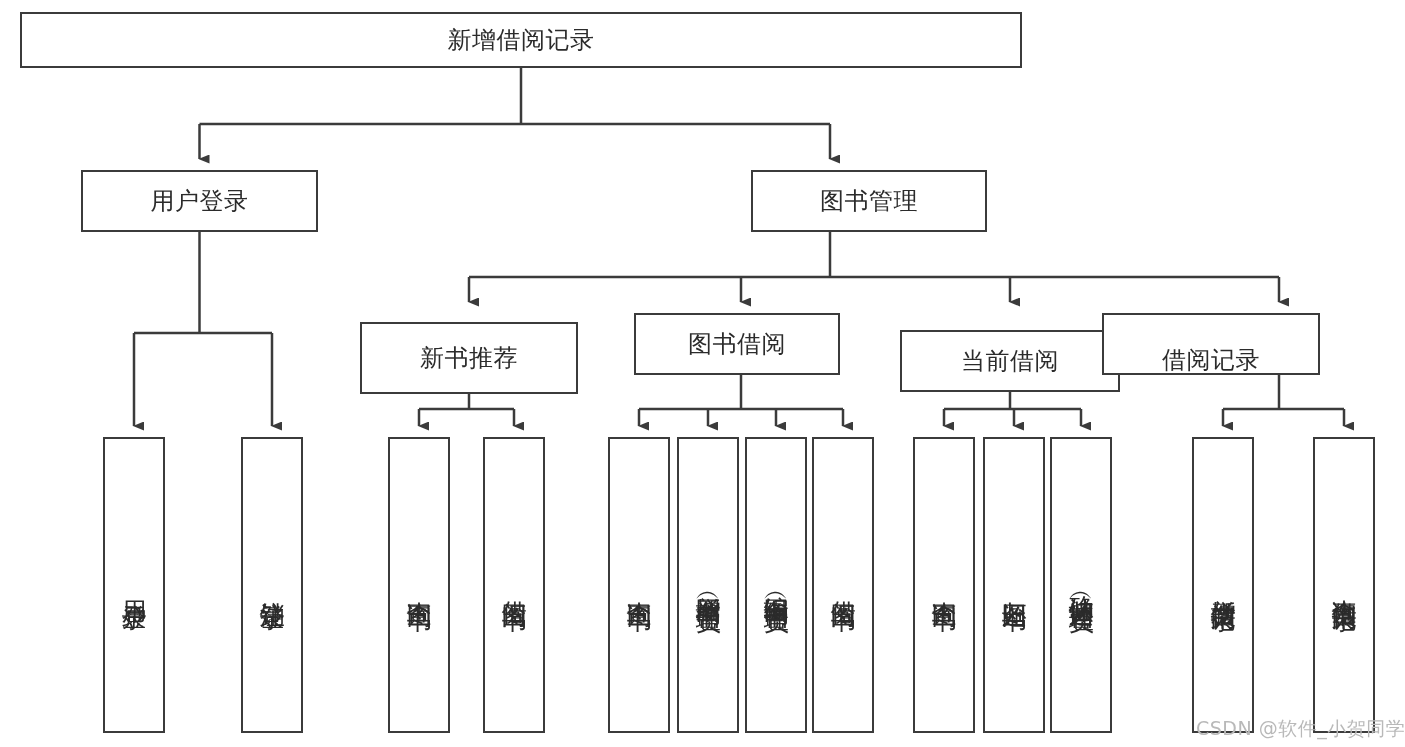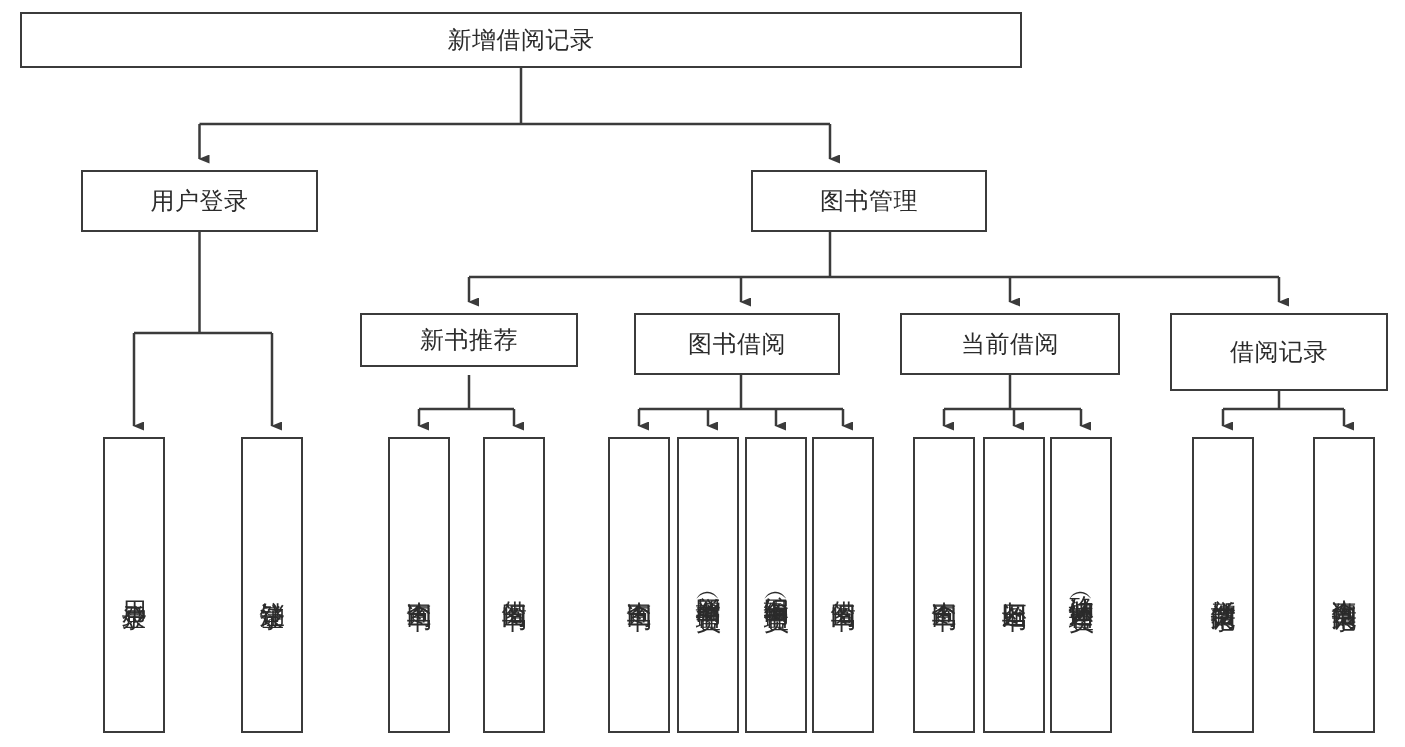--- a/index.html
+++ b/index.html
@@ -112,30 +112,30 @@
   <div id="node-layer">
       <div class="node-box horizontal" style="left: 20px; top: 12px; width: 1002px; height: 56px;">
         <span class="node-label">新增借阅记录</span>
       </div>
       <div class="node-box horizontal" style="left: 81px; top: 170px; width: 237px; height: 62px;">
         <span class="node-label">用户登录</span>
       </div>
       <div class="node-box horizontal" style="left: 712px; top: 170px; width: 236px; height: 62px; margin-left: 39px;">
         <span class="node-label">图书管理</span>
       </div>
-      <div class="node-box horizontal" style="left: 360px; top: 313px; width: 218px; height: 54px;">
+      <div class="node-box horizontal" style="left: 360px; top: 322px; width: 218px; height: 72px;">
         <span class="node-label">新书推荐</span>
       </div>
       <div class="node-box horizontal" style="left: 634px; top: 313px; width: 206px; height: 62px;">
         <span class="node-label">图书借阅</span>
       </div>
-      <div class="node-box horizontal" style="left: 900px; top: 313px; width: 220px; height: 62px;">
+      <div class="node-box horizontal" style="left: 900px; top: 330px; width: 220px; height: 62px;">
         <span class="node-label">当前借阅</span>
       </div>
-      <div class="node-box horizontal" style="left: 1170px; top: 313px; width: 218px; height: 78px;">
+      <div class="node-box horizontal" style="left: 1102px; top: 313px; width: 218px; height: 62px; align-items: flex-end;">
         <span class="node-label">借阅记录</span>
       </div>
       <div class="node-box vertical" style="left: 103px; top: 437px; width: 62px; height: 296px;">
         <span class="node-label">用户登录</span>
       </div>
       <div class="node-box vertical" style="left: 241px; top: 437px; width: 62px; height: 296px;">
         <span class="node-label">注销登录</span>
       </div>
       <div class="node-box vertical" style="left: 388px; top: 437px; width: 62px; height: 296px;">
         <span class="node-label">查询图书</span>
@@ -165,14 +165,15 @@
         <span class="node-label">确认归还（管理员）</span>
       </div>
       <div class="node-box vertical" style="left: 1192px; top: 437px; width: 62px; height: 296px;">
         <span class="node-label">新增借阅记录</span>
       </div>
       <div class="node-box vertical" style="left: 1313px; top: 437px; width: 62px; height: 296px;">
         <span class="node-label">查询借阅记录</span>
       </div>
     </div>
 
+  <div class="watermark" style="left: 1196px; top: 716px;">CSDN @软件_小贺同学</div>
 
 </div>
 
 </body></html>

